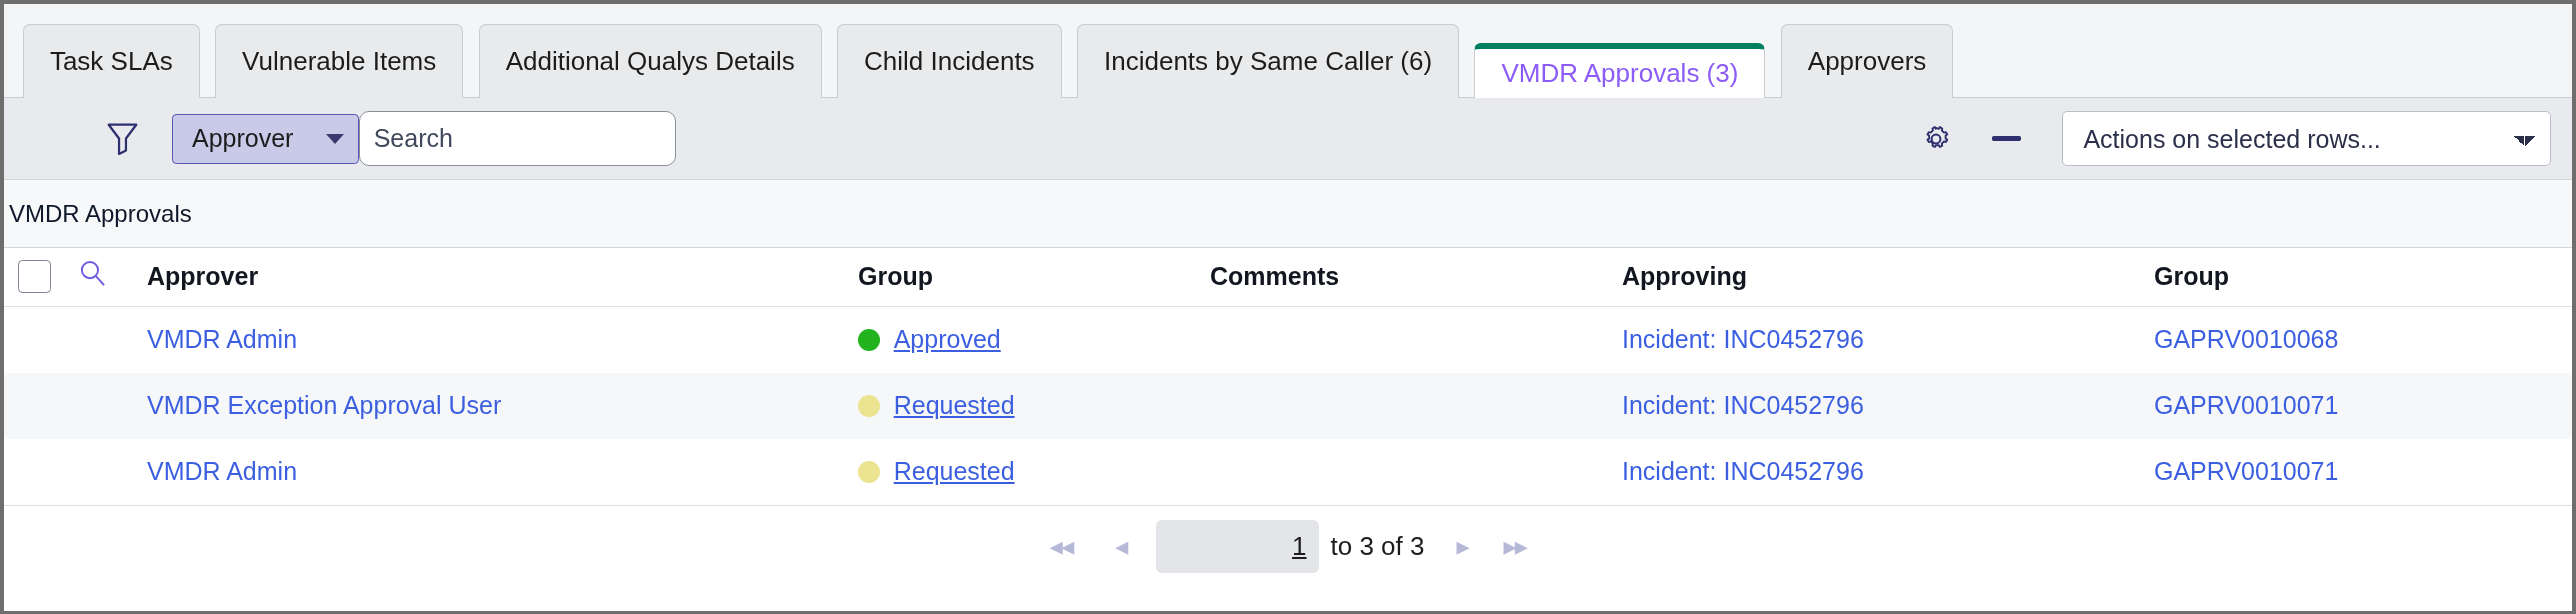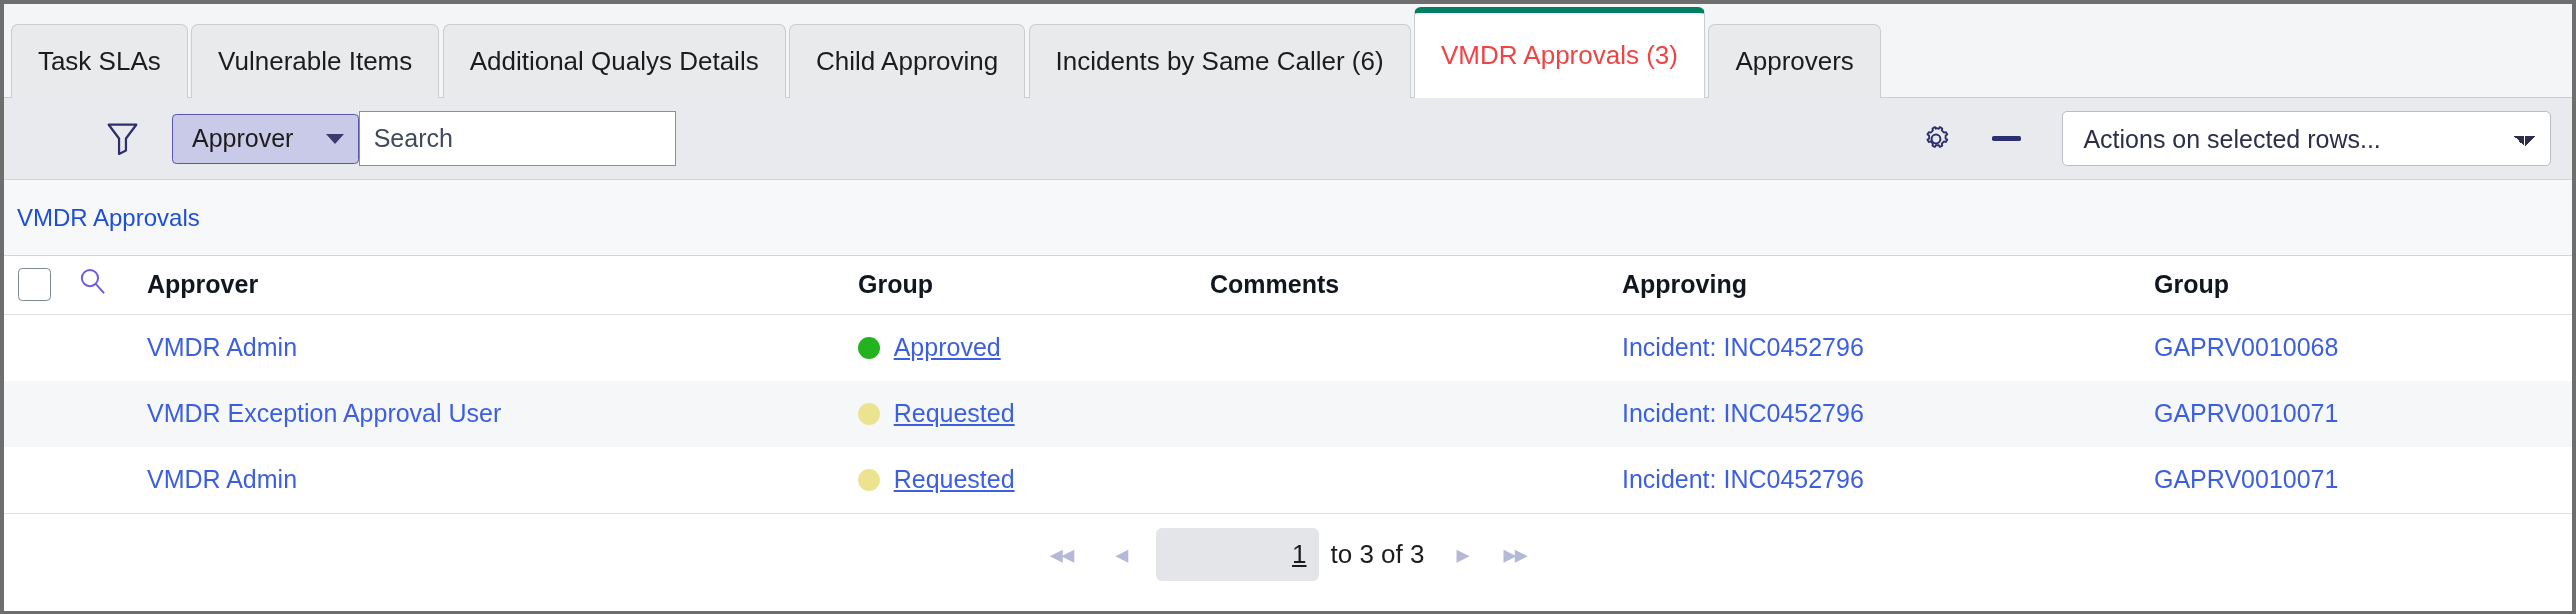--- a/index.html
+++ b/index.html
@@ -40,28 +40,29 @@
     background: #e9eaec;
     border: 0.9px solid #c9ccd1;
     border-bottom: none;
     border-top-left-radius: 6.9px;
     border-top-right-radius: 6.9px;
     margin-right: 3.4px;
     white-space: nowrap;
     cursor: pointer;
     position: relative;
     top: 0.9px;
+    margin-left: 12px;
   }
   .tab.active {
     background: #ffffff;
-    color: #ef4444;
+    color: #8b5cf6;
     border-top: 6px solid #008060;
     border-left: 0.9px solid #c9ccd1;
     border-right: 0.9px solid #c9ccd1;
-    height: 91px;
+    height: 55px;
     z-index: 3;
     align-items: center;
   }
 
   
   .toolbar {
     height: 82px;
     background: #e9eaee;
     display: flex;
     align-items: center;
@@ -98,21 +99,21 @@
     border-left: 9.4px solid transparent;
     border-right: 9.4px solid transparent;
     border-top: 10.3px solid #3a3a6e;
     margin-left: 22px;
   }
   .search-box {
     height: 55px;
     width: 317px;
     background: #ffffff;
     border: 1.7px solid #8a8f98;
-    border-radius: 0;
+    border-radius: 10px;
     margin-left: 0px;
     padding: 0 13.7px;
     font-size: 25px;
     color: #31384a;
     font-family: "Liberation Sans", sans-serif;
     outline: none;
   }
   .search-box::placeholder { color: #404a5c; opacity: 1; }
   .toolbar-right {
     margin-left: auto;
@@ -143,27 +144,27 @@
       linear-gradient(135deg, #2b2f4a 50%, transparent 50%);
     background-position:
       calc(100% - 26px) 24px,
       calc(100% - 15.4px) 24px;
     background-size: 10.3px 10.3px, 10.3px 10.3px;
     background-repeat: no-repeat;
   }
 
   
   .breadcrumb {
-    height: 76px;
+    height: 68px;
     background: #f7f8fa;
     display: flex;
     align-items: center;
-    padding-left: 13px;
+    padding-left: 5px;
     font-size: 24px;
-    color: #1d4ed8;
+    color: #0f172a;
     border-bottom: 0.9px solid #d2d5da;
   }
 
   
   table.grid {
     width: 100%;
     border-collapse: collapse;
     table-layout: fixed;
     background: #ffffff;
   }
@@ -271,21 +272,21 @@
     <div class="tab">
       <span>Task SLAs</span>
     </div>
     <div class="tab">
       <span>Vulnerable Items</span>
     </div>
     <div class="tab">
       <span>Additional Qualys Details</span>
     </div>
     <div class="tab">
-      <span>Child Approving</span>
+      <span>Child Incidents</span>
     </div>
     <div class="tab">
       <span>Incidents by Same Caller (6)</span>
     </div>
     <div class="tab active">
       <span>VMDR Approvals (3)</span>
     </div>
     <div class="tab">
       <span>Approvers</span>
     </div>

